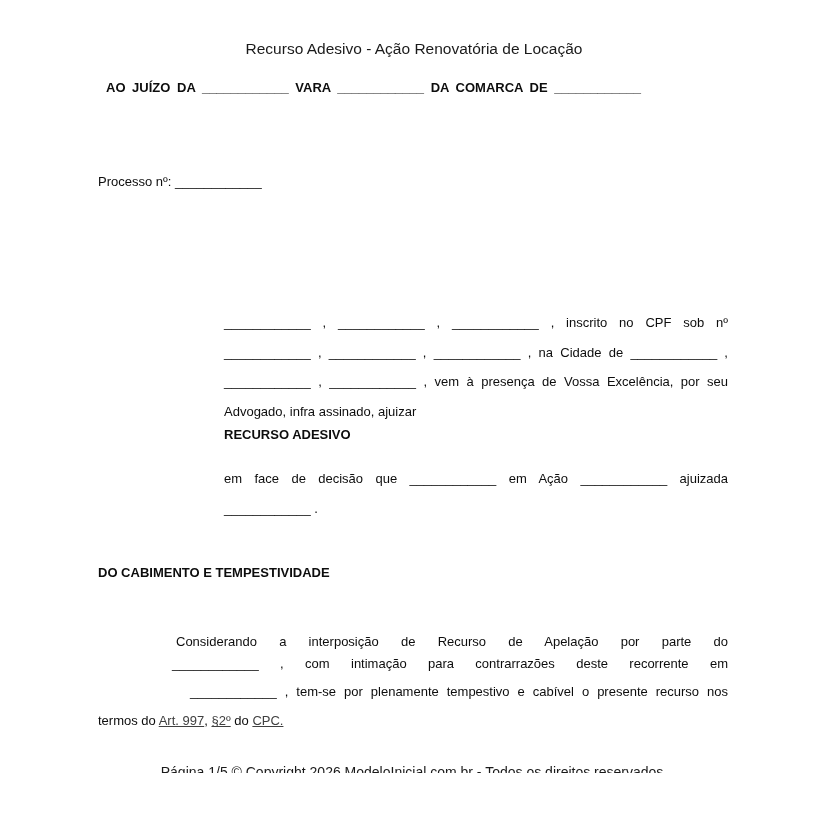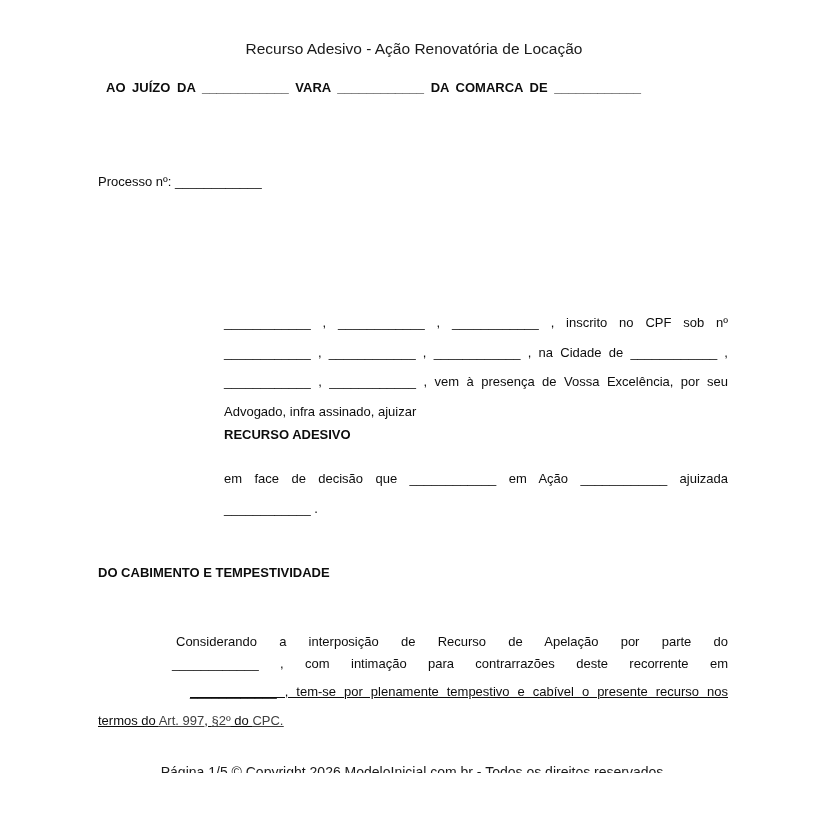--- a/index.html
+++ b/index.html
@@ -74,21 +74,20 @@
   .considerando {
     top: 631px;
     left: 98px;
     width: 630px;
   }
   .considerando .line { line-height: 21.5px; }
   .temse {
     top: 677px;
     left: 98px;
     width: 630px;
-    text-decoration: underline;
   }
   .temse .line { line-height: 29px; }
   .ind-a { padding-left: 78px; }
   .ind-b { padding-left: 74px; }
   .ind-c { padding-left: 92px; }
   .doclink {
     color: #404040;
     text-decoration: underline;
     cursor: pointer;
   }

